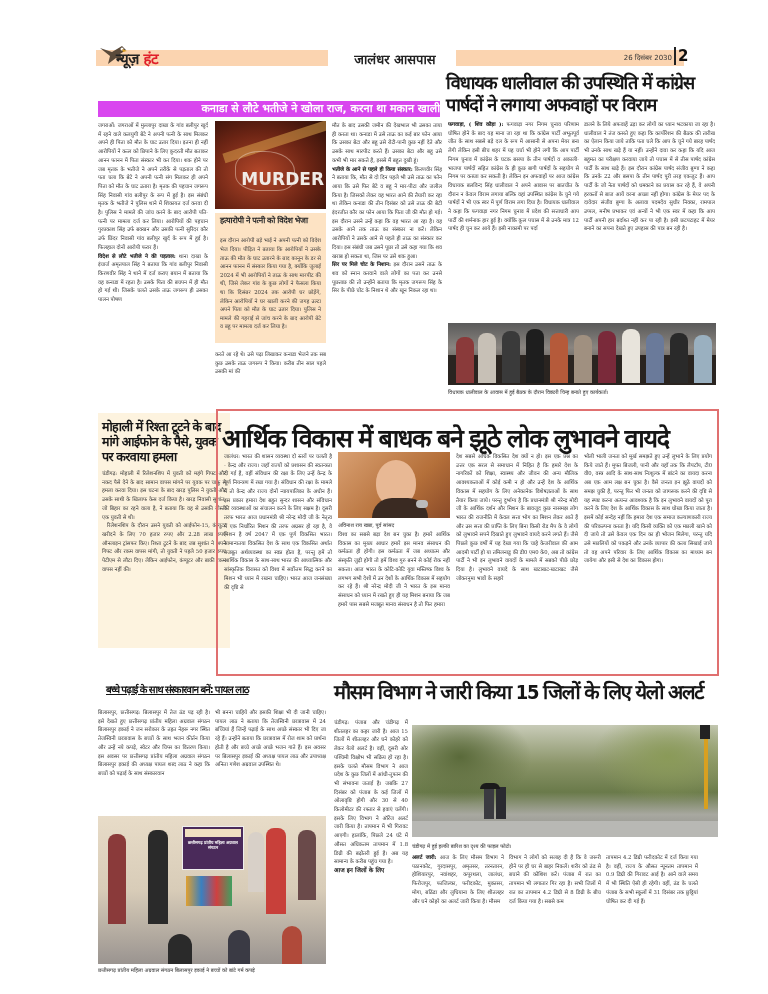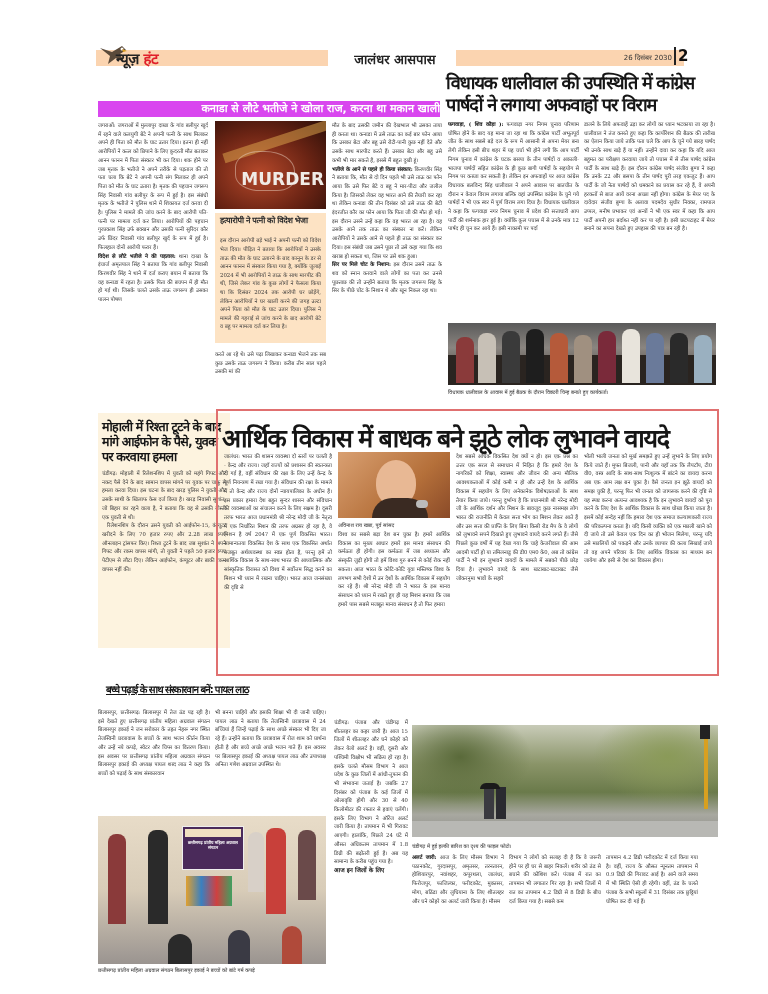--- a/index.html
+++ b/index.html
@@ -147,20 +147,21 @@
     <div style="position:absolute; left:150px; top:16px; width:16px; height:60px; background:#d8d0c8; border-radius:8px 8px 0 0;"></div>
     <div style="position:absolute; left:168px; top:12px; width:20px; height:86px; background:#c8403a; border-radius:8px 8px 0 0;"></div>
     <div style="position:absolute; left:200px; top:14px; width:18px; height:70px; background:#6a4a4a; border-radius:8px 8px 0 0;"></div>
     <div style="position:absolute; left:88px; top:60px; width:46px; height:30px; background: linear-gradient(90deg,#e0a030,#3a80c0,#d04040,#40a060);"></div>
     <div style="position:absolute; left:70px; top:118px; width:24px; height:30px; background:#2a2a2a; border-radius:12px 12px 0 0;"></div>
     <div style="position:absolute; left:130px; top:114px; width:22px; height:34px; background:#3a3a44; border-radius:12px 12px 0 0;"></div>
     <div style="position:absolute; left:184px; top:110px; width:20px; height:38px; background:#b04a3a; border-radius:12px 12px 0 0;"></div>
   </div>
   <div class="caption" style="left:2px; top:966px; width:228px;">छत्तीसगढ़ प्रांतीय महिला अग्रवाल संगठन बिलासपुर इकाई ने बच्चों को बांटे गर्म कपड़े</div>
 
+  <div class="abs hl" style="left:238px; top:682px; width:384px; font-size:20px; white-space:nowrap; letter-spacing:-1.3px;">मौसम विभाग ने जारी किया 15 जिलों के लिए येलो अलर्ट</div>
 
   <div class="col body" style="left:238px; top:718px; width:74px; height:220px;">
     <span>चंडीगढ़: पंजाब और चंडीगढ़ में शीतलहर का कहर जारी है। आज 15 जिलों में शीतलहर और घने कोहरे को लेकर येलो अलर्ट है। वहीं, दूसरी ओर पश्चिमी विक्षोभ भी सक्रिय हो रहा है। इसके चलते मौसम विभाग ने आज प्रदेश के कुछ जिलों में आंधी-तूफान की भी संभावना जताई है। जबकि 27 दिसंबर को पंजाब के कई जिलों में ओलावृष्टि होगी और 30 से 40 किलोमीटर की रफ्तार से हवाएं चलेंगी। इसके लिए विभाग ने ऑरेंज अलर्ट जारी किया है। तापमान में भी गिरावट आएगी। हालांकि, पिछले 24 घंटे में औसत अधिकतम तापमान में 1.8 डिग्री की बढ़ोतरी हुई है। अब यह सामान्य के करीब पहुंच गया है।</span><br>
     <b style="font-size:6px;">आज इन जिलों के लिए</b>
   </div>
 
   <div class="photo" style="left:316px; top:725px; width:306px; height:112px; background: linear-gradient(180deg, #c8cbb8 0%, #8a9468 35%, #6a7a4a 60%, #a8a8a0 80%, #8c8c88 100%);">
     <div style="position:absolute; left:0; top:0; width:120px; height:80px; background: radial-gradient(ellipse at 40% 40%, #5a6a3a 0%, rgba(90,106,58,0) 70%);"></div>
     <div style="position:absolute; left:180px; top:0; width:126px; height:80px; background: radial-gradient(ellipse at 60% 40%, #8a9a58 0%, rgba(138,154,88,0) 70%);"></div>
     <div style="position:absolute; left:72px; top:64px; width:10px; height:30px; background:#3a3a40;"></div>

